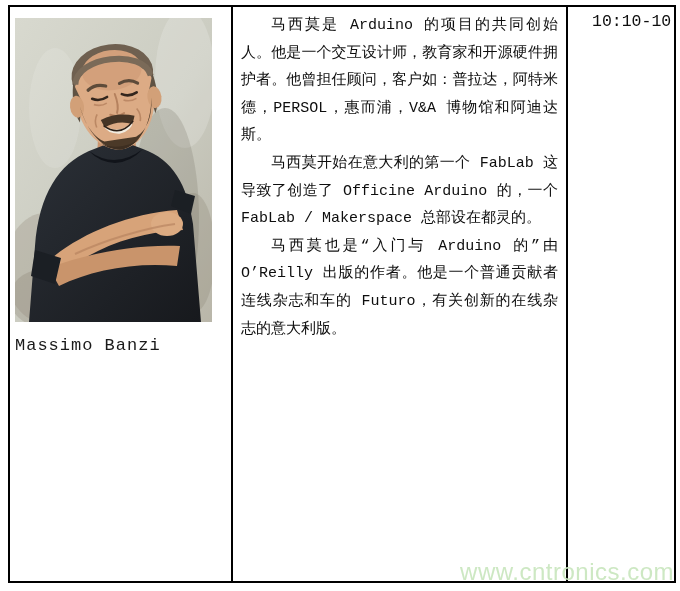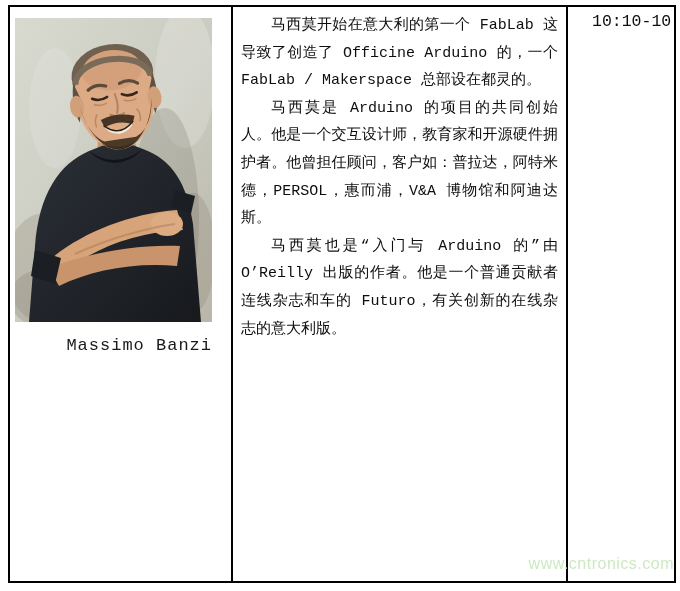--- a/index.html
+++ b/index.html
@@ -34,21 +34,21 @@
   }
 
   .portrait-wrap {
     width: 197px; height: 304px;
     margin: 11px 0 0 5px;
     display: block;
   }
   .speaker-name {
     width: 197px;
     margin: 14px 0 0 5px;
-    text-align: right;
+    text-align: left;
     font-size: 17px;
     letter-spacing: 1px;
     color: #1a1a1a;
   }
 
   .bio-text p {
     font-size: 15px;
     line-height: 27.6px;
     text-indent: 2em;
     text-align: justify;
@@ -56,23 +56,23 @@
   }
 
   .session-time {
     font-size: 16.5px;
     color: #0e0e0e;
     white-space: nowrap;
   }
 
   .watermark {
     position: absolute;
-    right: 6px; bottom: 18px;
+    right: 6px; bottom: 5px;
     font-family: "Liberation Sans", sans-serif;
-    font-size: 16px;
+    font-size: 24px;
     letter-spacing: 0.5px;
     z-index: 5;
     pointer-events: none;
   }
 </style>
 </head>
 <body>
 
 <div class="schedule-table">
 
@@ -150,22 +150,22 @@
         <path d="M85 106 Q100 120 115 105" stroke="#2a1d14" stroke-width="1.4" fill="none"></path>
 
         <path d="M80 94 Q76 100 78 107 M120 93 Q124 99 122 106" stroke="#b5815e" stroke-width="1.6" fill="none" opacity="0.85"></path>
       </g>
     </svg>
     <div class="speaker-name">Massimo Banzi</div>
   </div>
 
   <div class="cell cell-bio bio-text">
 
-  <p>马西莫开始在意大利的第一个 FabLab 这导致了创造了 Officine Arduino 的，一个 FabLab / Makerspace 总部设在都灵的。</p>
-      <p>马西莫是 Arduino 的项目的共同创始人。他是一个交互设计师，教育家和开源硬件拥护者。他曾担任顾问，客户如：普拉达，阿特米德，PERSOL，惠而浦，V&amp;A 博物馆和阿迪达斯。</p>
+  <p>马西莫是 Arduino 的项目的共同创始人。他是一个交互设计师，教育家和开源硬件拥护者。他曾担任顾问，客户如：普拉达，阿特米德，PERSOL，惠而浦，V&amp;A 博物馆和阿迪达斯。</p>
+      <p>马西莫开始在意大利的第一个 FabLab 这导致了创造了 Officine Arduino 的，一个 FabLab / Makerspace 总部设在都灵的。</p>
       <p>马西莫也是“入门与 Arduino 的”由 O’Reilly 出版的作者。他是一个普通贡献者连线杂志和车的 Futuro，有关创新的在线杂志的意大利版。</p>
     </div>
 
   <div class="cell cell-time">
     <span class="session-time">10:10-10:30</span>
   </div>
 
 </div>
 
 <div class="watermark" style="color: rgb(205, 232, 195);">www.cntronics.com</div>

